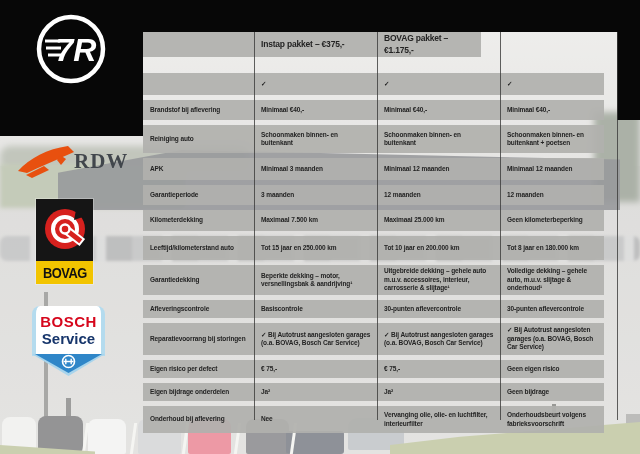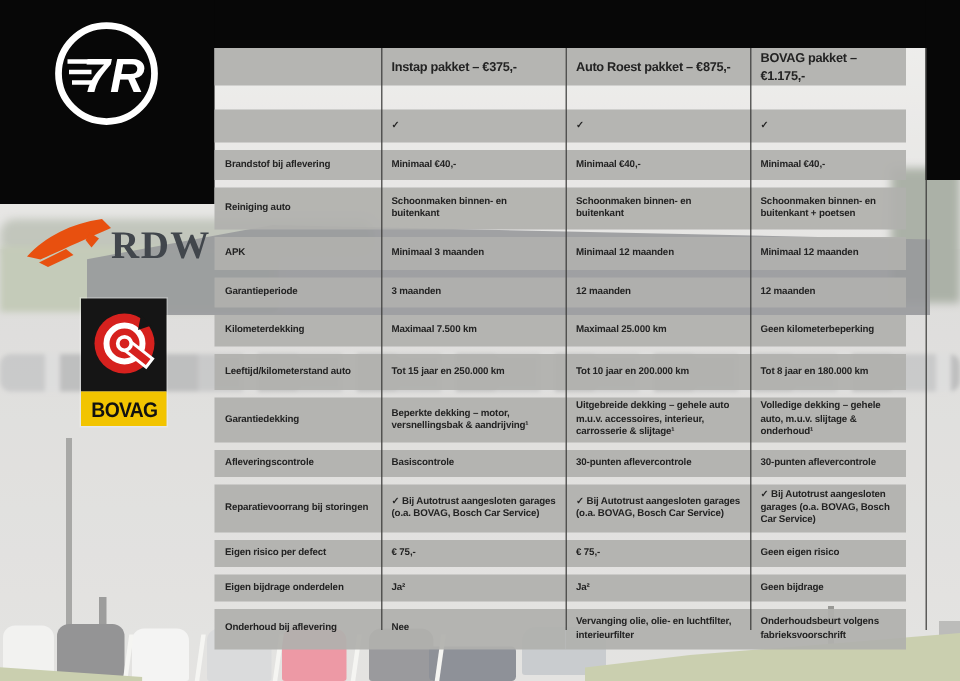--- a/index.html
+++ b/index.html
@@ -48,24 +48,24 @@
 
   
   .ar-logo{left:0;top:0;width:143px;height:136px;color:#fff;}
   .ar-logo svg{position:absolute;left:34px;top:12px;}
   .ar-name{position:absolute;left:0;top:110px;width:143px;text-align:center;
       font-size:13px;font-weight:bold;letter-spacing:2px;color:#fff;}
 
   
   .rdw{left:14px;top:143px;width:120px;height:42px;}
   .rdw-text{position:absolute;left:60px;top:6px;font-family:"Liberation Serif",serif;
-      font-weight:bold;font-size:26px;color:#41464c;letter-spacing:1px;}
-
-  
-  .bovag{left:54px;top:199px;width:57px;height:85px;box-shadow:0 0 0 1px rgba(255,255,255,.25);}
+      font-weight:bold;font-size:21px;color:#41464c;letter-spacing:1px;}
+
+  
+  .bovag{left:36px;top:199px;width:57px;height:85px;box-shadow:0 0 0 1px rgba(255,255,255,.25);}
   .bovag-top{height:62px;background:#151515;display:flex;align-items:center;justify-content:center;}
   .bovag-band{height:23px;background:#f2c400;display:flex;align-items:center;justify-content:center;}
   .bovag-band span{font-weight:bold;font-size:14px;color:#111;transform:scaleX(.92);letter-spacing:-.5px;}
 
   
   .bosch{left:32px;top:306px;width:73px;height:78px;}
   .bosch-box{position:absolute;left:0;top:0;width:73px;height:50px;background:#fff;
       border-radius:8px 8px 0 0;border-left:4px solid #b4dbee;border-right:4px solid #b4dbee;
       box-sizing:border-box;text-align:center;}
   .bosch-b{font-weight:bold;font-size:15px;color:#d6061c;letter-spacing:.5px;margin-top:7px;}
@@ -154,26 +154,37 @@
         </g>
         <circle cx="23" cy="22" r="4.5" fill="#d6211e" stroke="#fff" stroke-width="2.5"></circle>
         <polygon points="34,3 41,10 32,13" fill="#151515"></polygon>
       </svg>
     </div>
     <div class="bovag-band">
       <span>BOVAG</span>
     </div>
   </div>
 
+  <div class="abs bosch">
+    <div class="bosch-box">
+      <div class="bosch-b">BOSCH</div>
+      <div class="bosch-s">Service</div>
+    </div>
+    <svg width="73" height="26" viewBox="0 0 73 26">
+      <polygon points="0,0 73,0 36.5,22" fill="#a8d4ec"></polygon>
+      <polygon points="3,0 70,0 36.5,19" fill="#2f86c8"></polygon>
+      <circle cx="36.5" cy="7.5" r="6" fill="none" stroke="#fff" stroke-width="1.6"></circle>
+      <path d="M31.5 7.5 h10 M33.8 4.8 v5.4 M39.2 4.8 v5.4" stroke="#fff" stroke-width="1.4" fill="none"></path>
+    </svg>
+  </div>
 
   <div class="abs pkg-table">
       <div class="trow header" style="height: 25px;">
         <div class="cell c0"></div>
         <div class="cell c1">Instap pakket – €375,-</div>
-        <div class="cell c2">Auto Roest pakket – €875,-</div>
         <div class="cell c3">BOVAG pakket – €1.175,-</div>
       </div>
       <div class="trow" style="height: 22px;">
         <div class="cell c0 lbl"></div>
         <div class="cell c1">✓</div>
         <div class="cell c2">✓</div>
         <div class="cell c3">✓</div>
       </div>
       <div class="trow" style="height: 20px;">
         <div class="cell c0 lbl">Brandstof bij aflevering</div>

